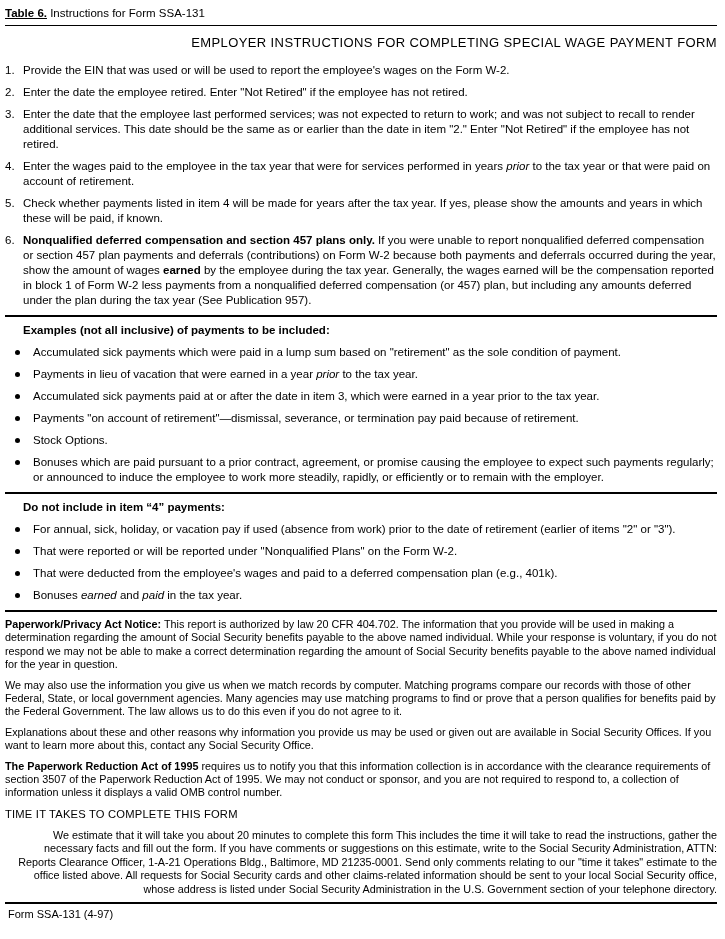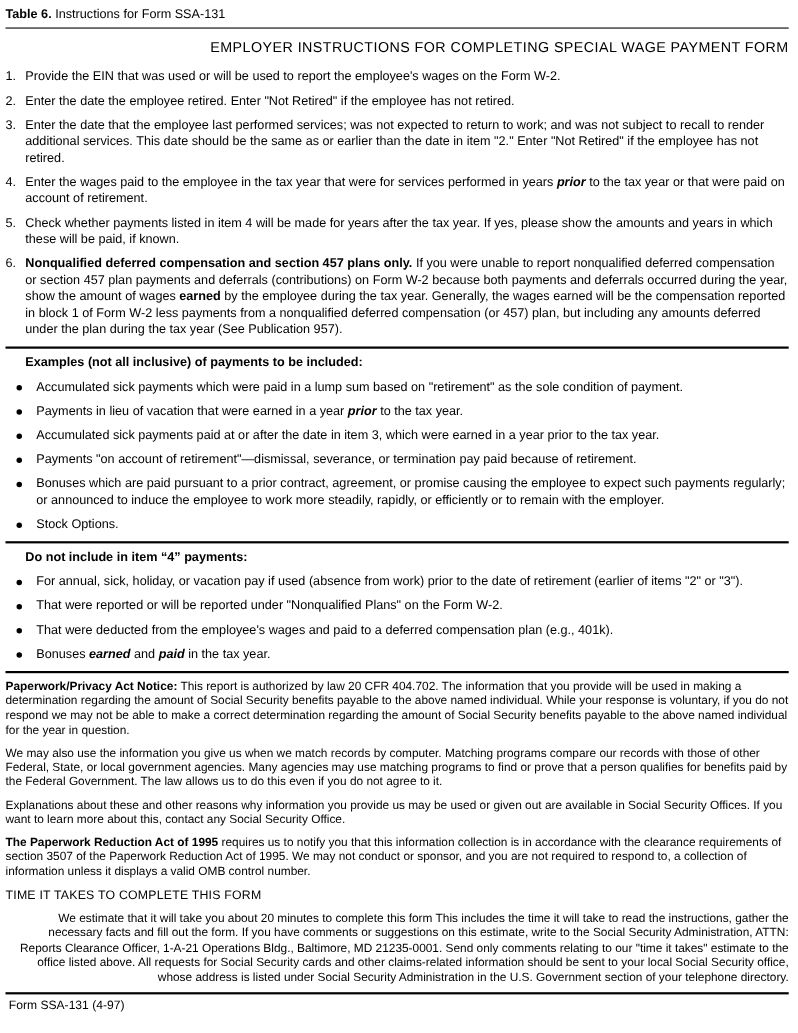--- a/index.html
+++ b/index.html
@@ -7,21 +7,21 @@
   body {
     width: 725px; height: 939px;
     overflow: hidden;
     color: #000000;
     font-family: "Liberation Sans", "DejaVu Sans", sans-serif;
     -webkit-font-smoothing: antialiased;
   }
   .page { padding: 4px 8px 0 5px; }
 
   .caption { font-size: 11.5px; line-height: 14px; padding: 2px 0 5px 0; }
-  .caption .cap-bold { font-weight: bold; }
+  .caption .cap-bold { font-weight: bold; text-decoration: underline; }
   .rule-thin { border: none; border-top: 1.5px solid #000; margin: 0 0 9px 0; }
   .rule-thick { border: none; border-top: 2.5px solid #000; margin: 7px 0 6px 0; }
 
   .main-heading {
     font-size: 13px; font-weight: normal; letter-spacing: 0.4px;
     line-height: 16px; margin: 2px 0 12px 0; text-align: right;
   }
 
   .item { display: flex; margin: 0 0 7px 0; font-size: 11.5px; line-height: 15px; }
   .item .num { flex: 0 0 18px; }
@@ -37,21 +37,21 @@
   .bullet .btext { flex: 1; }
 
   .notice { font-size: 10.8px; line-height: 13.4px; margin: 0 0 7px 0; }
   .time-heading { font-size: 11.2px; font-weight: normal; line-height: 14px; margin: 3px 0 8px 0; letter-spacing: 0.2px; }
   .time-paragraph { font-size: 10.8px; line-height: 13.4px; margin: 0 0 6px 0; text-align: right; }
 
   .footer-rule { border: none; border-top: 2.5px solid #000; margin: 4px 0 0 0; }
   .footer-text { font-size: 11px; line-height: 14px; padding: 3px 0 0 3px; }
 
   .b { font-weight: bold; }
-  .i { font-style: italic; font-weight: bold; }
+  .i { font-style: italic; }
 </style>
 </head>
 <body>
 
 <div class="page">
 
   <div class="caption">
     <span class="cap-bold">Table 6.</span><span> Instructions for Form SSA-131</span>
   </div>
   <hr class="rule-thin">
@@ -112,26 +112,26 @@
           <span class="btext"><span>Accumulated sick payments paid at or after the date in item 3, which were earned in a year prior to the tax year.</span></span>
         </div>
 
         <div class="bullet">
           <span class="dot"></span>
           <span class="btext"><span>Payments "on account of retirement"—dismissal, severance, or termination pay paid because of retirement.</span></span>
         </div>
 
         <div class="bullet">
           <span class="dot"></span>
-          <span class="btext"><span>Bonuses which are paid pursuant to a prior contract, agreement, or promise causing the employee to expect such payments regularly; or announced to induce the employee to work more steadily, rapidly, or efficiently or to remain with the employer.</span></span>
+          <span class="btext"><span>Stock Options.</span></span>
         </div>
 
         <div class="bullet">
           <span class="dot"></span>
-          <span class="btext"><span>Stock Options.</span></span>
+          <span class="btext"><span>Bonuses which are paid pursuant to a prior contract, agreement, or promise causing the employee to expect such payments regularly; or announced to induce the employee to work more steadily, rapidly, or efficiently or to remain with the employer.</span></span>
         </div>
       </div>
   </div>
 
   <hr class="rule-thick">
 
   <div>
     <div class="sec-heading">Do not include in item “4” payments:</div>
     <div>
 

